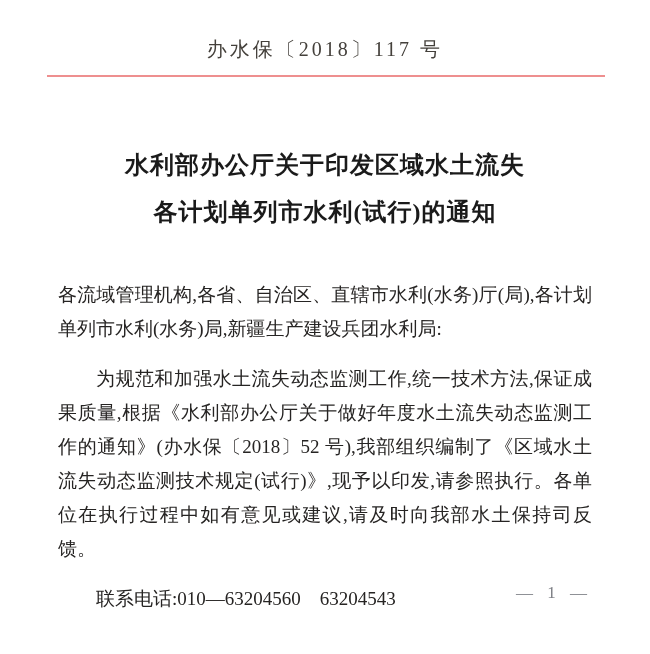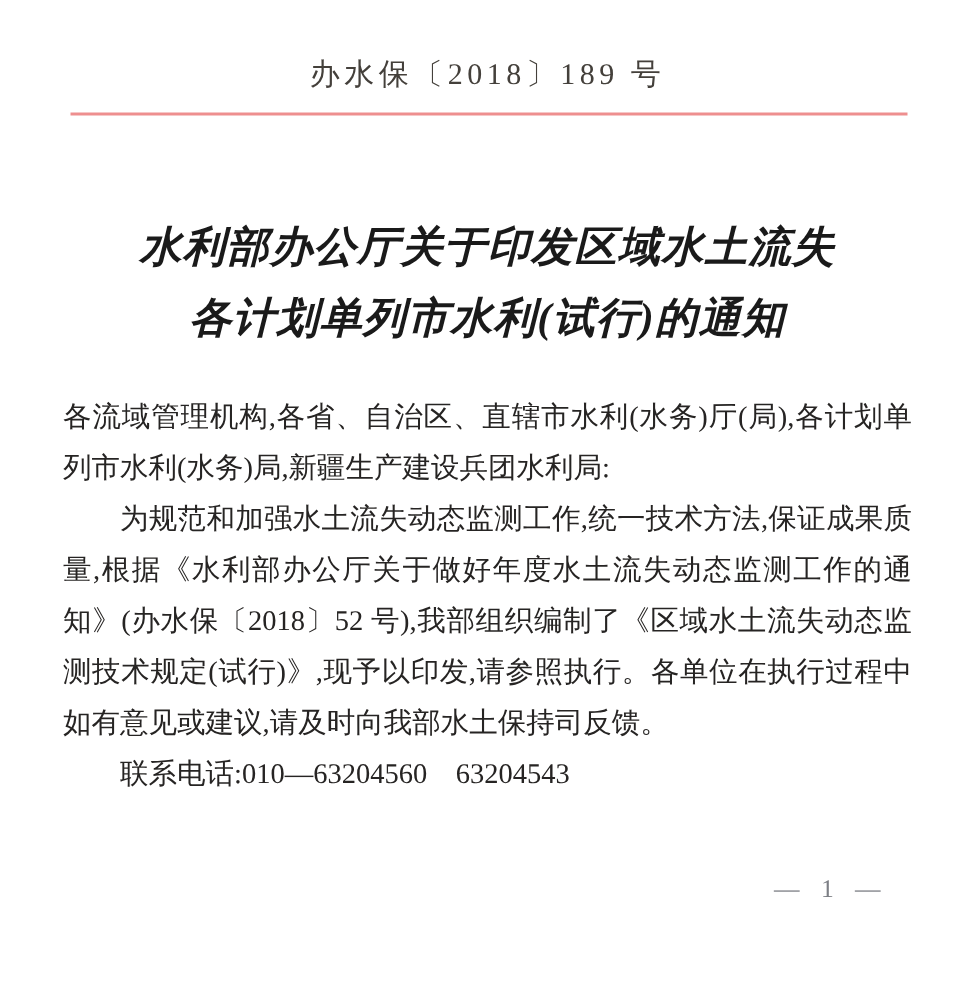--- a/index.html
+++ b/index.html
@@ -29,55 +29,54 @@
     height: 2px;
     background: var(--separator-line, #ee8f8f);
   }
   .title {
     position: absolute;
     top: 142px;
     left: 0;
     width: 100%;
     text-align: center;
     font-weight: bold;
-    font-size: 28px;
+    font-size: 24px;
     line-height: 47px;
     letter-spacing: 1px;
     color: var(--title-text, #1a1a1a);
-    font-style: italic;
   }
   .body-block {
     position: absolute;
     top: 262px;
     left: 42px;
     width: 566px;
     font-size: 19px;
     line-height: 34px;
     color: var(--body-text, #262423);
     text-align: justify;
     text-align-last: left;
   }
-  .body-block p { margin: 0; }
+  .body-block p { margin: 16px; }
   .para { text-indent: 2em; }
   .contact { text-indent: 2em; text-align: left; }
   .page-number {
     position: absolute;
     top: 583px;
     right: 58px;
     font-size: 17px;
     letter-spacing: 5px;
     color: var(--page-number-text, #7d7f85);
   }
 </style>
 </head>
 <body>
 
 <div class="page">
 
-  <div class="doc-number">办水保〔2018〕189 号</div>
+  <div class="doc-number">办水保〔2018〕117 号</div>
 
   <div class="red-line"></div>
 
   <div class="title">
     <div class="title-line">水利部办公厅关于印发区域水土流失</div>
     <div class="title-line">各计划单列市水利(试行)的通知</div>
   </div>
 
   <div class="body-block">
     <p class="salutation">各流域管理机构,各省、自治区、直辖市水利(水务)厅(局),各计划单列市水利(水务)局,新疆生产建设兵团水利局:</p>

